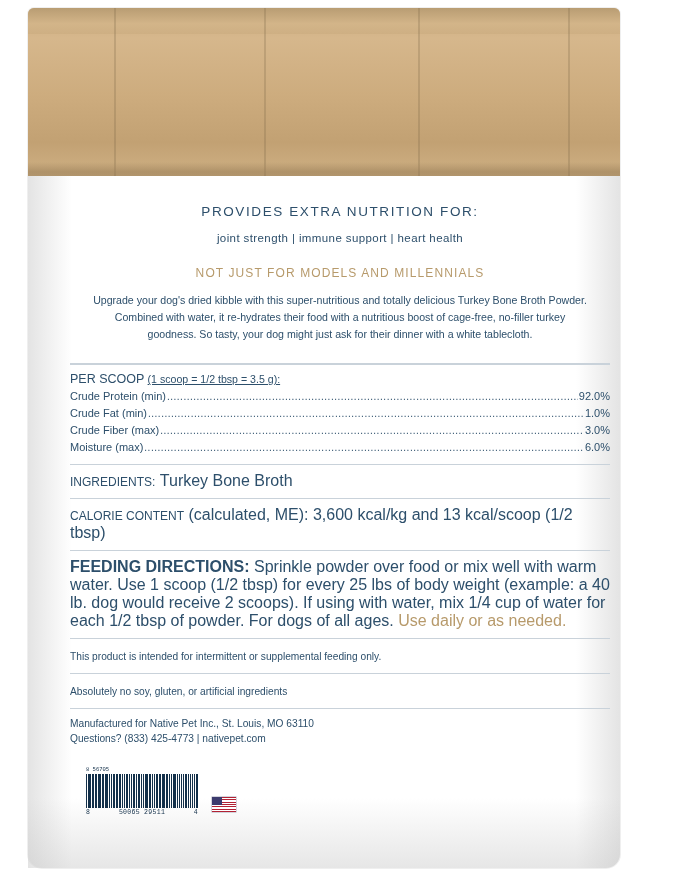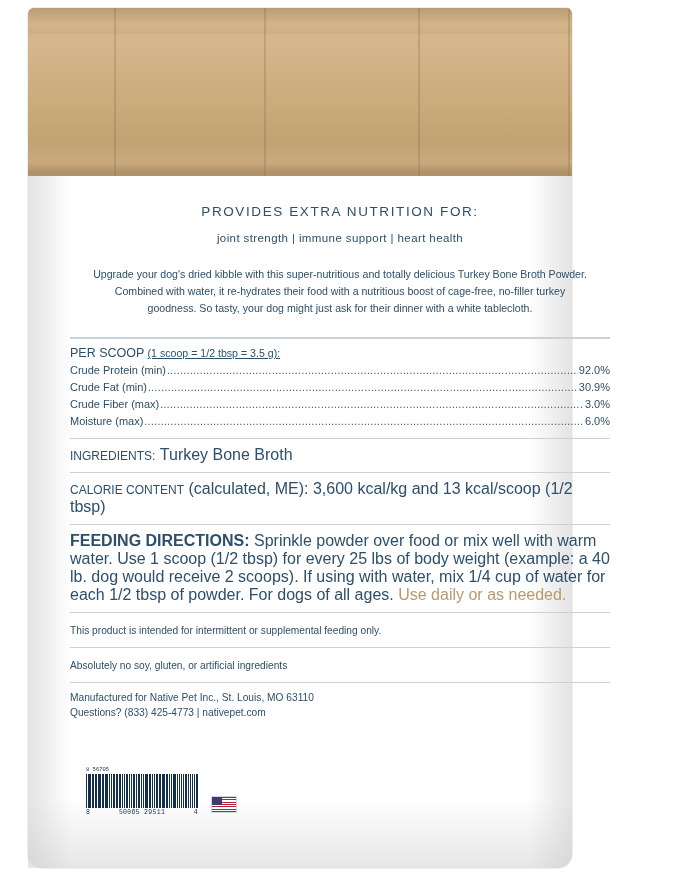--- a/index.html
+++ b/index.html
@@ -10,21 +10,21 @@
   body {
     width: 679px;
     height: 876px;
     font-family: "Liberation Sans", sans-serif;
     overflow: hidden;
   }
   #bag {
     position: absolute;
     left: 28px;
     top: 8px;
-    width: 544px;
+    width: 592px;
     height: 860px;
     background: #ffffff;
     border-radius: 6px 6px 14px 14px;
     box-shadow: 0 0 0 1px #efefef;
   }
   
   #top-panel {
     position: absolute;
     left: 0;
     top: 0;
@@ -258,40 +258,41 @@
   </div>
 
   <div id="body-shade-left"></div>
   <div id="body-shade-right"></div>
   <div id="bottom-shade"></div>
 
   <div id="content">
 
     <div class="headline">PROVIDES EXTRA NUTRITION FOR:</div>
     <div class="subhead">joint strength | immune support | heart health</div>
+    <div class="tagline">NOT JUST FOR MODELS AND MILLENNIALS</div>
     <div class="blurb">Upgrade your dog's dried kibble with this super-nutritious and totally delicious Turkey Bone Broth Powder. Combined with water, it re-hydrates their food with a nutritious boost of cage-free, no-filler turkey goodness. So tasty, your dog might just ask for their dinner with a white tablecloth.</div>
 
     <hr class="rule">
     <hr class="rule">
 
     <div class="section">
       <div class="per-scoop">
         <span>PER SCOOP</span>
         <span class="paren">(1 scoop = 1/2 tbsp = 3.5 g):</span>
       </div>
 
       <div class="analysis-row">
         <span class="name">Crude Protein (min)</span>
         <span class="dots">.................................................................................................................................................................................</span>
         <span class="val">92.0%</span>
       </div>
       <div class="analysis-row">
         <span class="name">Crude Fat (min)</span>
         <span class="dots">.................................................................................................................................................................................</span>
-        <span class="val">30.9%</span>
+        <span class="val">1.0%</span>
       </div>
       <div class="analysis-row">
         <span class="name">Crude Fiber (max)</span>
         <span class="dots">.................................................................................................................................................................................</span>
         <span class="val">3.0%</span>
       </div>
       <div class="analysis-row">
         <span class="name">Moisture (max)</span>
         <span class="dots">.................................................................................................................................................................................</span>
         <span class="val">6.0%</span>

